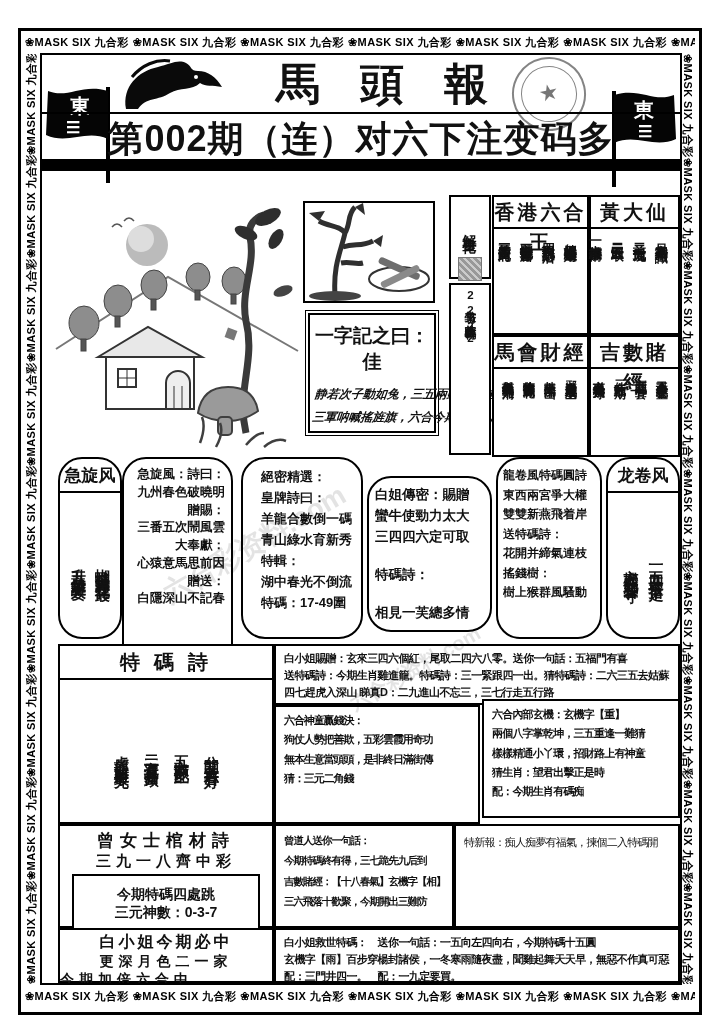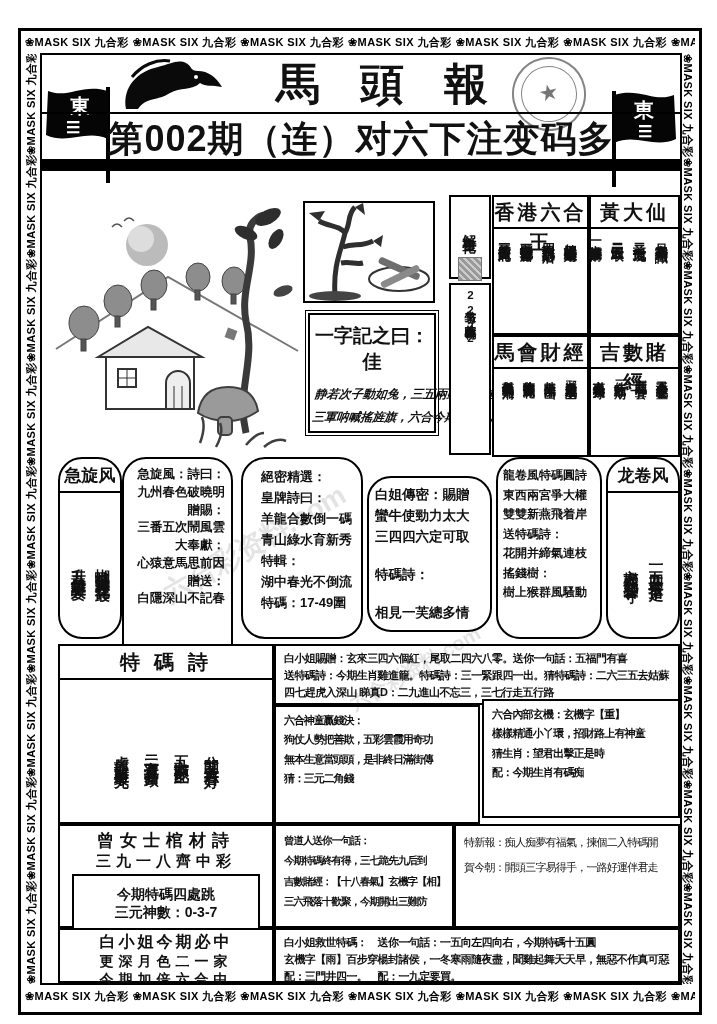--- a/index.html
+++ b/index.html
@@ -284,20 +284,21 @@
     </div>
 
     <div class="abs bx small-lines" style="left:232px;top:650px;width:206px;height:119px;font-size:11px;letter-spacing:-1.1px;line-height:1.75;">
       <div class="hline">六合神童贏錢決：</div>
       <div class="hline">狗仗人勢把善欺，五彩雲霞用奇功</div>
       <div class="hline">無本生意當頭頭，是非終日滿街傳</div>
       <div class="hline">猜：三元二角錢</div>
     </div>
     <div class="abs bx small-lines" style="left:440px;top:644px;width:198px;height:119px;font-size:11px;letter-spacing:-0.8px;line-height:1.75;">
       <div class="hline">六合內部玄機：玄機字【重】</div>
+      <div class="hline">兩個八字掌乾坤，三五重逢一難猜</div>
       <div class="hline">樣樣精通小丫環，招財路上有神童</div>
       <div class="hline">猜生肖：望君出擊正是時</div>
       <div class="hline">配：今期生肖有碼痴</div>
     </div>
 
     <div class="abs bx" style="left:16px;top:769px;width:216px;height:104px;">
       <div style="text-align:center;font-family:'DejaVu Serif',serif;font-weight:bold;font-size:17px;letter-spacing:6px;margin-top:3px;">曾女士棺材詩</div>
       <div style="text-align:center;font-family:'DejaVu Serif',serif;font-weight:bold;font-size:15px;letter-spacing:5px;">三九一八齊中彩</div>
       <div class="bx" style="margin:3px 12px 0;padding:10px 0;text-align:center;font-weight:bold;font-size:14px;">
         <div class="hline">今期特碼四處跳</div>
@@ -305,27 +306,26 @@
       </div>
     </div>
     <div class="abs bx small-lines" style="left:232px;top:769px;width:180px;height:104px;font-size:10.5px;letter-spacing:-1px;line-height:1.95;">
       <div class="hline">曾道人送你一句話：</div>
       <div class="hline">今期特碼終有得，三七跪先九后到</div>
       <div class="hline">吉數賭經：【十八春氣】玄機字【相】</div>
       <div class="hline">三六飛落十歡聚，今期開出三難防</div>
     </div>
     <div class="abs bx small-lines" style="left:412px;top:769px;width:226px;height:104px;font-size:11px;letter-spacing:-0.8px;line-height:2.3;">
       <div class="txb-row"><span>特新報：</span><span>痴人痴夢有福氣，揀個二入特碼開</span></div>
-      <div class="txb-row"><span>賀今朝：</span><span>開頭三字易得手，一路好運伴君走</span></div>
     </div>
 
     <div class="abs bx" style="left:16px;top:873px;width:216px;height:55px;">
       <div style="text-align:center;font-weight:bold;font-size:16px;letter-spacing:3px;margin-top:2px;">白小姐今期必中</div>
       <div style="text-align:center;font-family:'DejaVu Serif',serif;font-weight:bold;font-size:14px;letter-spacing:5px;">更深月色二一家</div>
-      <div style="text-align:center;font-family:'DejaVu Serif',serif;font-weight:bold;font-size:14px;letter-spacing:5px;">今期加倍六合中</div>
+      <div style="text-align:left;font-family:'DejaVu Serif',serif;font-weight:bold;font-size:14px;letter-spacing:5px;">今期加倍六合中</div>
     </div>
     <div class="abs bx small-lines" style="left:232px;top:873px;width:406px;height:55px;font-size:11px;letter-spacing:-0.6px;line-height:1.55;">
       <div class="hline">白小姐救世特碼：　送你一句話：一五向左四向右，今期特碼十五圓</div>
       <div class="hline">玄機字【雨】百步穿楊封諸侯，一冬寒雨隨夜盡，聞雞起舞天天早，無惡不作真可惡</div>
       <div class="hline">配：三門井四一。　配：一九定要買。</div>
     </div>
 
     <div class="wm" style="left:110px;top:470px;font-size:28px;">六合彩资料.com</div>
     <div class="wm" style="left:300px;top:600px;font-size:20px;">六合彩资料.com</div>
   </div>

